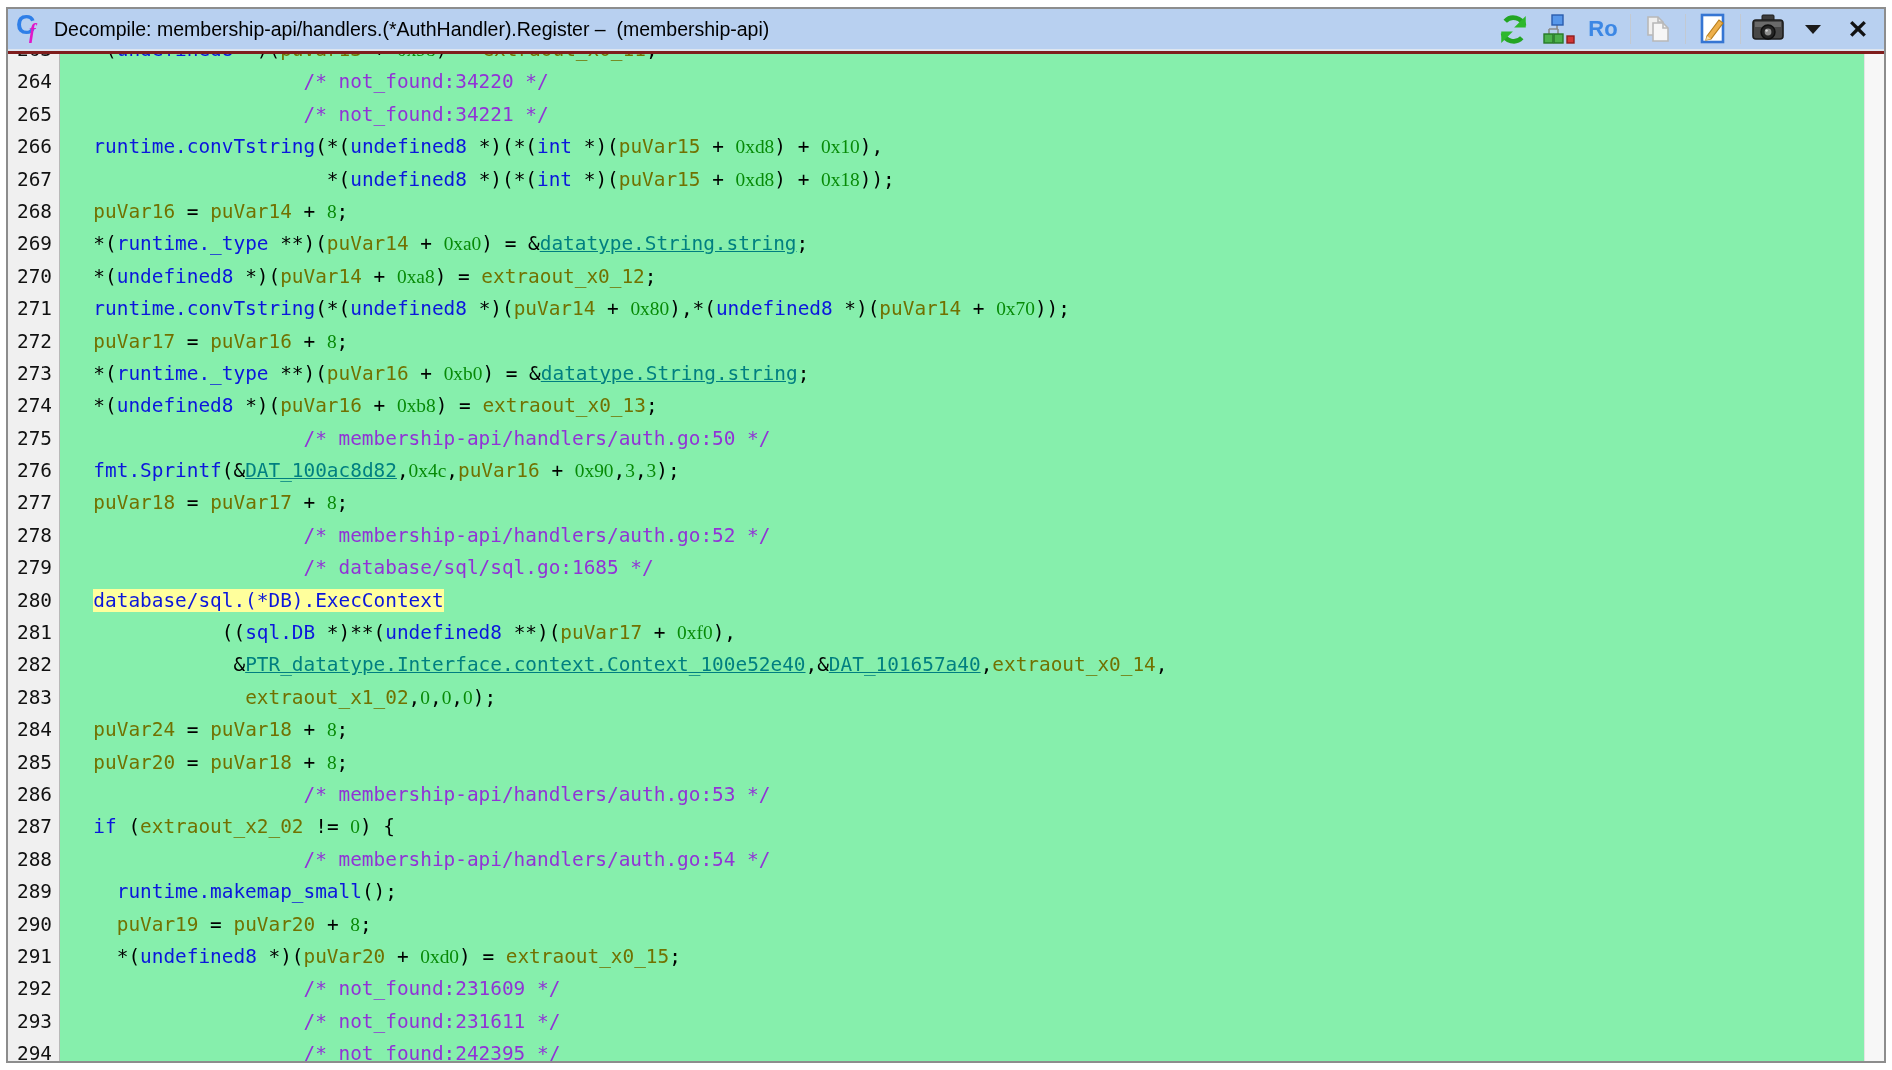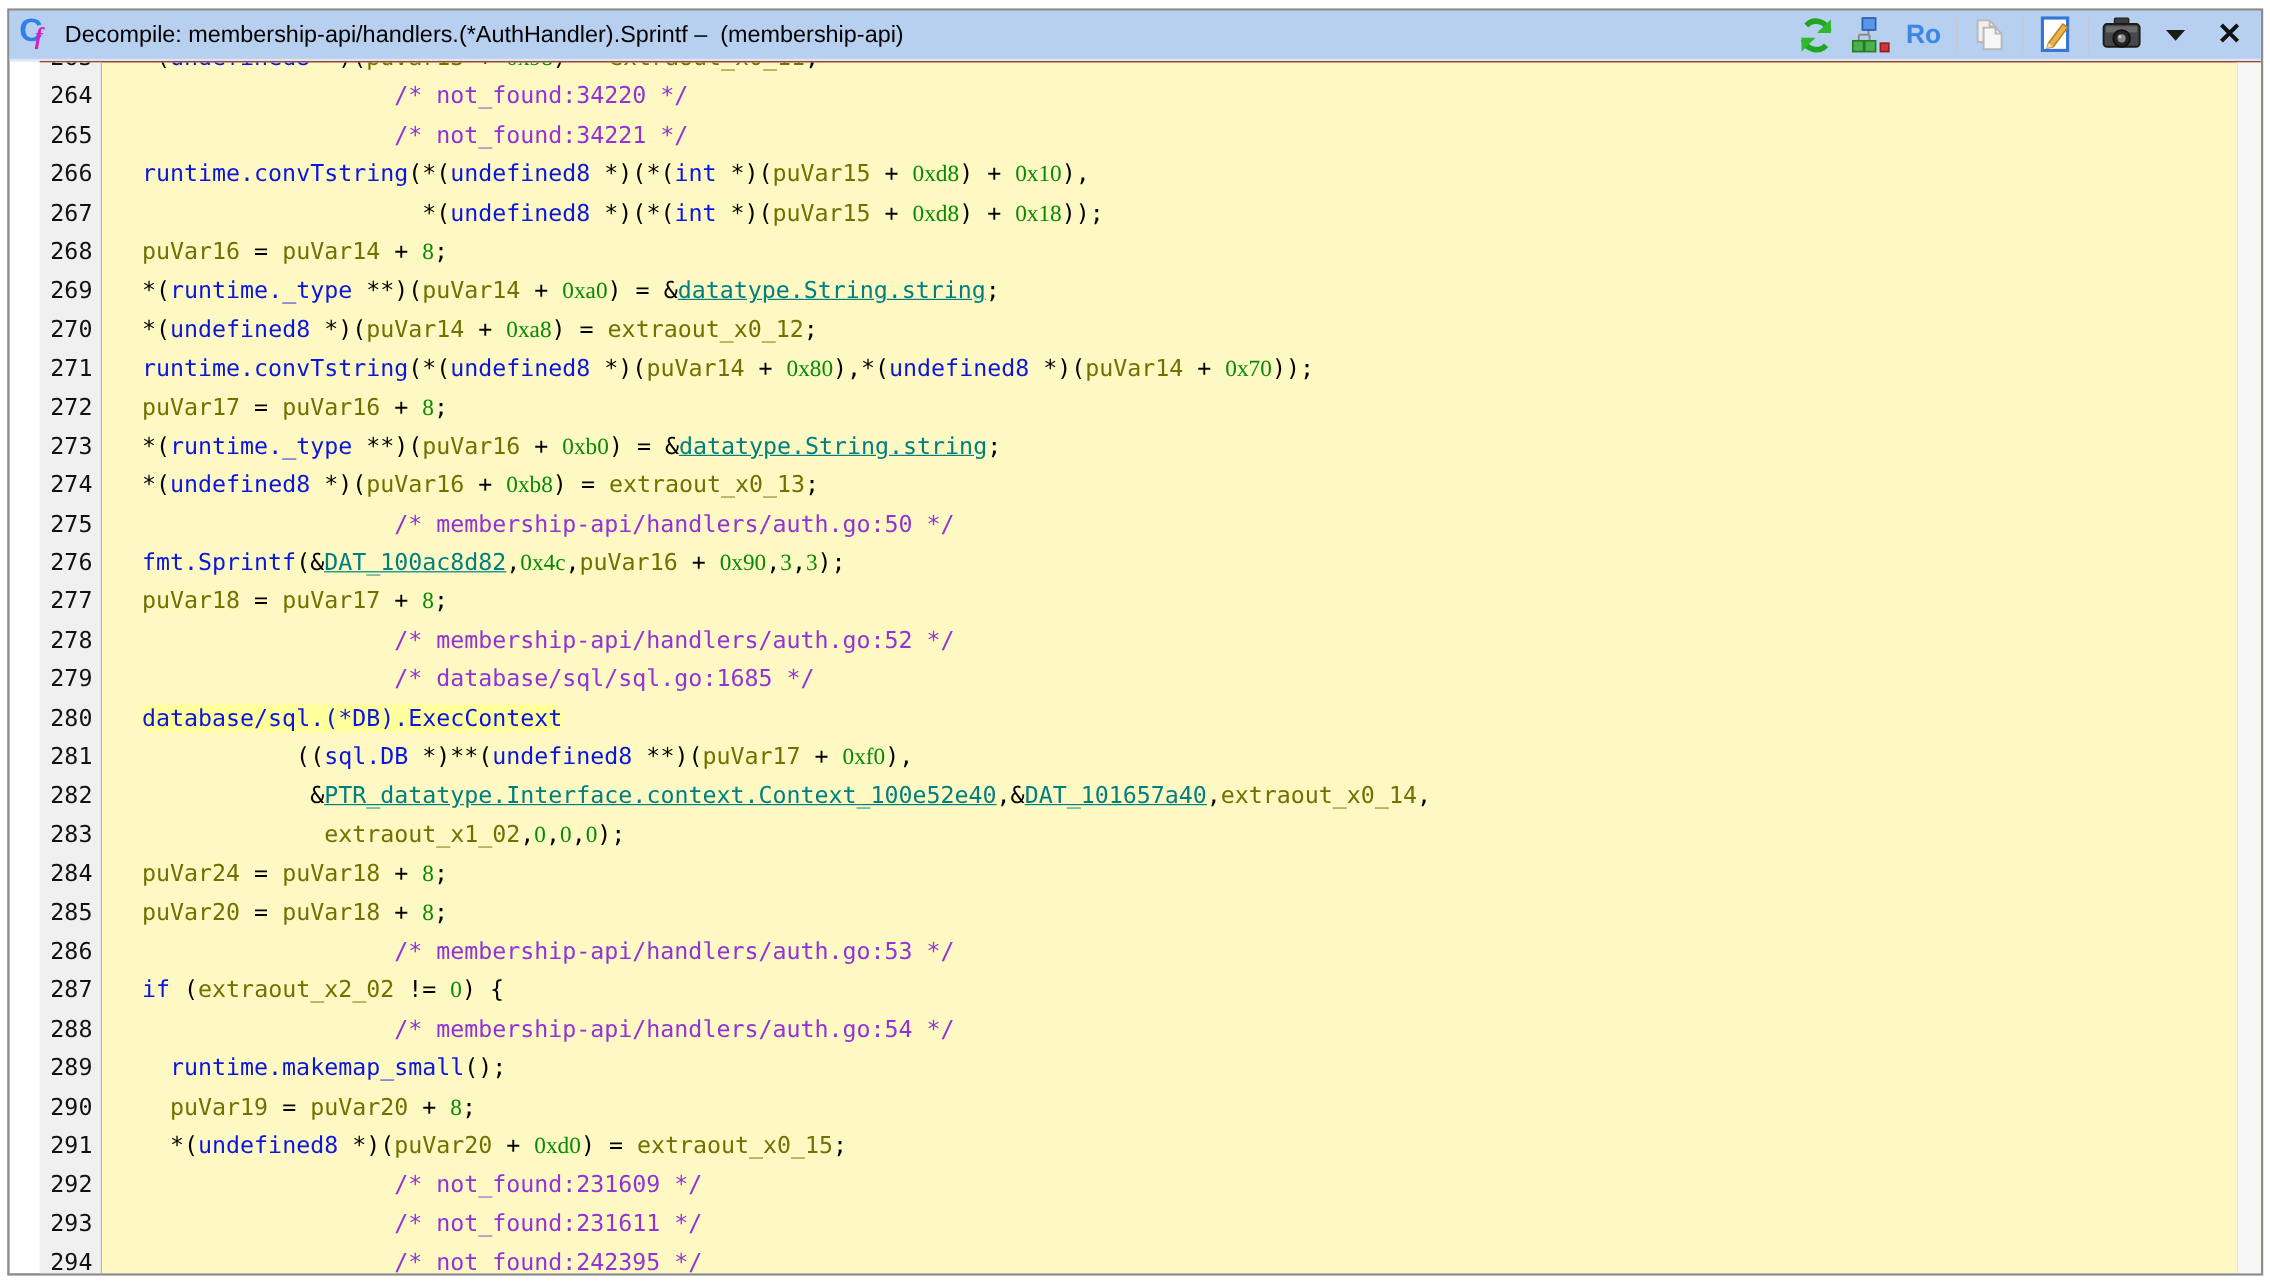--- a/index.html
+++ b/index.html
@@ -43,23 +43,22 @@
     font-family:"Liberation Sans",sans-serif; line-height:1;
     text-shadow:0 0 1px #9cc4f2;
   }
   .caret {
     width:0; height:0; border-left:8px solid transparent; border-right:8px solid transparent;
     border-top:9px solid #1a1a1a;
   }
   .closex { font-size:25px; font-weight:900; color:#111; line-height:1; }
   
   .codepanel {
-    position:relative; flex:1 1 auto; background:#fef9c3; overflow:hidden;
-    border-top:1px solid #7f1d1d;
-    margin-left:25px;
+    position:relative; flex:1 1 auto; background:#86efac; overflow:hidden;
+    border-top:3px solid #7f1d1d;
   }
   .gutterbg {
     position:absolute; left:0; top:0; bottom:0; width:52px;
     background:#f0f0f0; border-right:1px solid #b9b9b9;
   }
   .sbtrack {
     position:absolute; right:0; top:0; bottom:0; width:20px;
     background:#f7f7f7; border-left:1px solid #e4e4e4;
   }
   .lines {
@@ -74,33 +73,33 @@
   }
   .src { flex:1 1 auto; padding-left:9px; }
   .tk-p { color:#000000; }
   .tk-k { color:var(--kw); }
   .tk-f { color:var(--fn);text-align:right; }
   .tk-t { color:var(--ty); }
   .tk-v { color:var(--vr); }
   .tk-n { color:var(--num);font-family:Liberation Serif, serif; }
   .tk-g { color:var(--glob);text-decoration:underline; }
   .tk-c { color:var(--com); }
-  .hl { background:var(--hl);border-radius:10px; }
+  .hl { background:var(--hl); }
 </style>
 </head>
 <body>
 
 <div class="window">
 
   <div class="titlebar">
     <span class="cficon">
       <span class="c">C</span>
       <span class="f">f</span>
     </span>
-    <span class="wtitle">Decompile: membership-api/handlers.(*AuthHandler).Sprintf –  (membership-api)</span>
+    <span class="wtitle">Decompile: membership-api/handlers.(*AuthHandler).Register –  (membership-api)</span>
 
     <div class="toolbar">
       <button class="tbtn" title="">
         <svg width="31" height="31" viewBox="0 0 24 24">
           <path d="M20.2 9.2 A 8.6 8.6 0 0 0 5.6 5.6" fill="none" stroke="#23a523" stroke-width="3.6" stroke-linecap="butt"></path>
           <path d="M3.8 14.8 A 8.6 8.6 0 0 0 18.4 18.4" fill="none" stroke="#23a523" stroke-width="3.6" stroke-linecap="butt"></path>
           <path d="M21.5 1.5 L21.5 10.5 L12.5 10.5 Z" fill="#2db82d"></path>
           <path d="M2.5 22.5 L2.5 13.5 L11.5 13.5 Z" fill="#2db82d"></path>
         </svg>
       </button>

